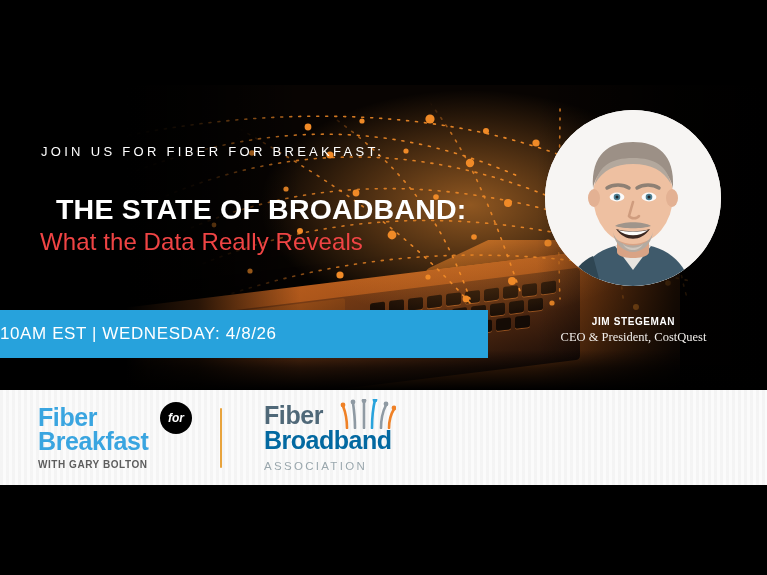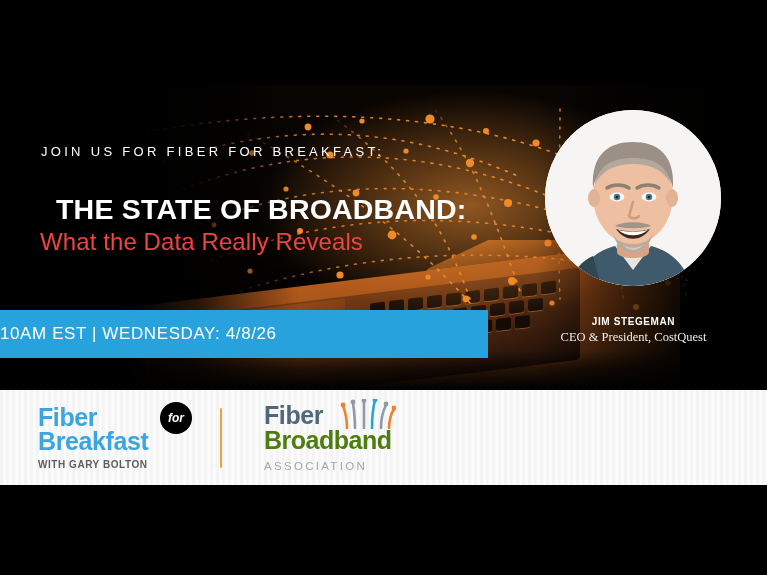--- a/index.html
+++ b/index.html
@@ -69,21 +69,21 @@
   .for-circle{position:absolute;left:78px;top:-3px;width:32px;height:32px;border-radius:50%;
     background:#000000;color:#fff;font-size:12px;font-weight:700;display:flex;align-items:center;
     justify-content:center;font-style:italic;margin-left:44px;}
   .ffb-with{color:#5d5d5d;font-size:10px;font-weight:700;letter-spacing:.55px;margin-top:5px;}
 
   .divider{width:2px;height:60px;background:#e8a33c;margin:0 42px 0 52px;border-radius:1px;}
 
   .fba{position:relative;}
   .fba-row{position:relative;display:flex;align-items:flex-start;}
   .fba-fiber{color:#4f6878;font-size:25px;font-weight:700;line-height:.98;letter-spacing:-.4px;}
-  .fba-broad{color:#4d7c0f;font-size:25px;font-weight:700;line-height:1.0;letter-spacing:-.5px;}
+  .fba-broad{color:#0369a1;font-size:25px;font-weight:700;line-height:1.0;letter-spacing:-.5px;}
   .fba-assoc{color:#9aa7ad;font-size:11.5px;font-weight:400;letter-spacing:2.3px;margin-top:7px;}
   .fba-mark{position:absolute;left:76px;top:-4px;width:56px;height:30px;}
 
   .footer{position:absolute;left:0;top:485px;width:767px;height:90px;background:#000;}
   .topbar{position:absolute;left:0;top:0;width:767px;height:85px;background:#000;}
 </style>
 </head>
 <body>
 
 <div class="stage">

